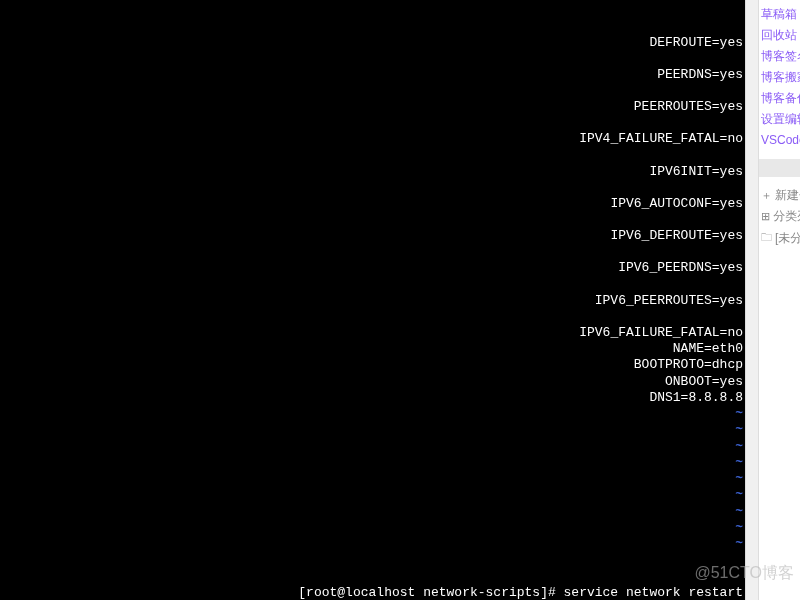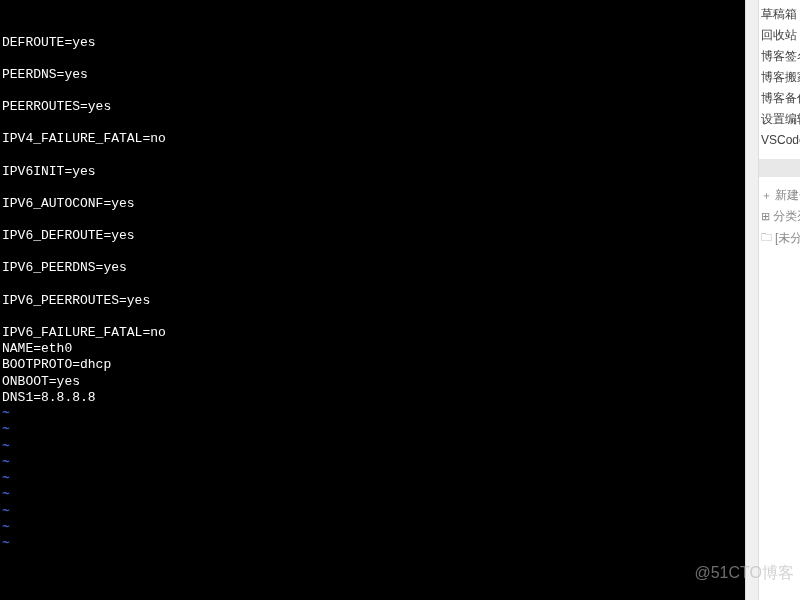--- a/index.html
+++ b/index.html
@@ -19,20 +19,21 @@
     .terminal {
       flex: 1;
       background: #000;
       color: #fff;
       padding: 2px;
       line-height: 1.25;
       font-family: "Courier New", monospace;
       font-size: 13px;
       white-space: pre;
       overflow: hidden;
+      text-align: right;
     }
     .terminal-line {
       min-height: 16px;
     }
     .tilde {
       color: #3a5fcd;
       font-weight: bold;
     }
     .sidebar {
       width: 55px;
@@ -51,21 +52,21 @@
       height: 100%;
       background: #f0f0f0;
       border-left: 1px solid #ddd;
       border-right: 1px solid #ddd;
     }
     .sidebar-content {
       margin-left: 14px;
       padding-top: 4px;
     }
     .sidebar-link {
-      color: #404040;
+      color: #8b5cf6;
       padding: 2px 0 2px 2px;
       cursor: pointer;
       white-space: nowrap;
     }
     .sidebar-divider {
       height: 18px;
       background: #e8e8e8;
       margin: 8px 0;
     }
     .sidebar-action {
@@ -90,20 +91,21 @@
       font-family: sans-serif;
       font-size: 16px;
       pointer-events: none;
     }
   </style>
 </head>
 <body>
 
 <div class="terminal">
   <div id="config-lines"><div class="terminal-line">DEFROUTE=yes</div><div class="terminal-line"></div><div class="terminal-line">PEERDNS=yes</div><div class="terminal-line"></div><div class="terminal-line">PEERROUTES=yes</div><div class="terminal-line"></div><div class="terminal-line">IPV4_FAILURE_FATAL=no</div><div class="terminal-line"></div><div class="terminal-line">IPV6INIT=yes</div><div class="terminal-line"></div><div class="terminal-line">IPV6_AUTOCONF=yes</div><div class="terminal-line"></div><div class="terminal-line">IPV6_DEFROUTE=yes</div><div class="terminal-line"></div><div class="terminal-line">IPV6_PEERDNS=yes</div><div class="terminal-line"></div><div class="terminal-line">IPV6_PEERROUTES=yes</div><div class="terminal-line"></div><div class="terminal-line">IPV6_FAILURE_FATAL=no</div><div class="terminal-line">NAME=eth0</div><div class="terminal-line">BOOTPROTO=dhcp</div><div class="terminal-line">ONBOOT=yes</div><div class="terminal-line">DNS1=8.8.8.8</div><div class="terminal-line tilde">~</div><div class="terminal-line tilde">~</div><div class="terminal-line tilde">~</div><div class="terminal-line tilde">~</div><div class="terminal-line tilde">~</div><div class="terminal-line tilde">~</div><div class="terminal-line tilde">~</div><div class="terminal-line tilde">~</div><div class="terminal-line tilde">~</div></div>
+  <div class="terminal-line"><span><span>[root@localhost network-scripts]# </span><span>service network restart</span></span></div>
   
   
 </div>
 
 <div class="sidebar">
   <div class="sidebar-scroll"></div>
   <div class="sidebar-content">
     <div id="sidebar-links">
         <div class="sidebar-link">草稿箱</div>
         <div class="sidebar-link">回收站</div>

